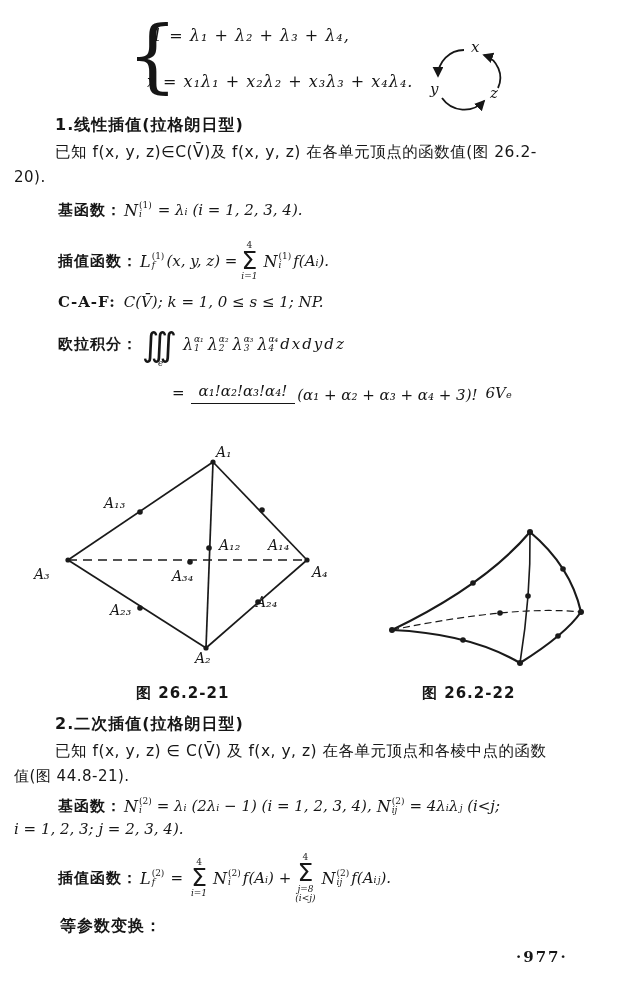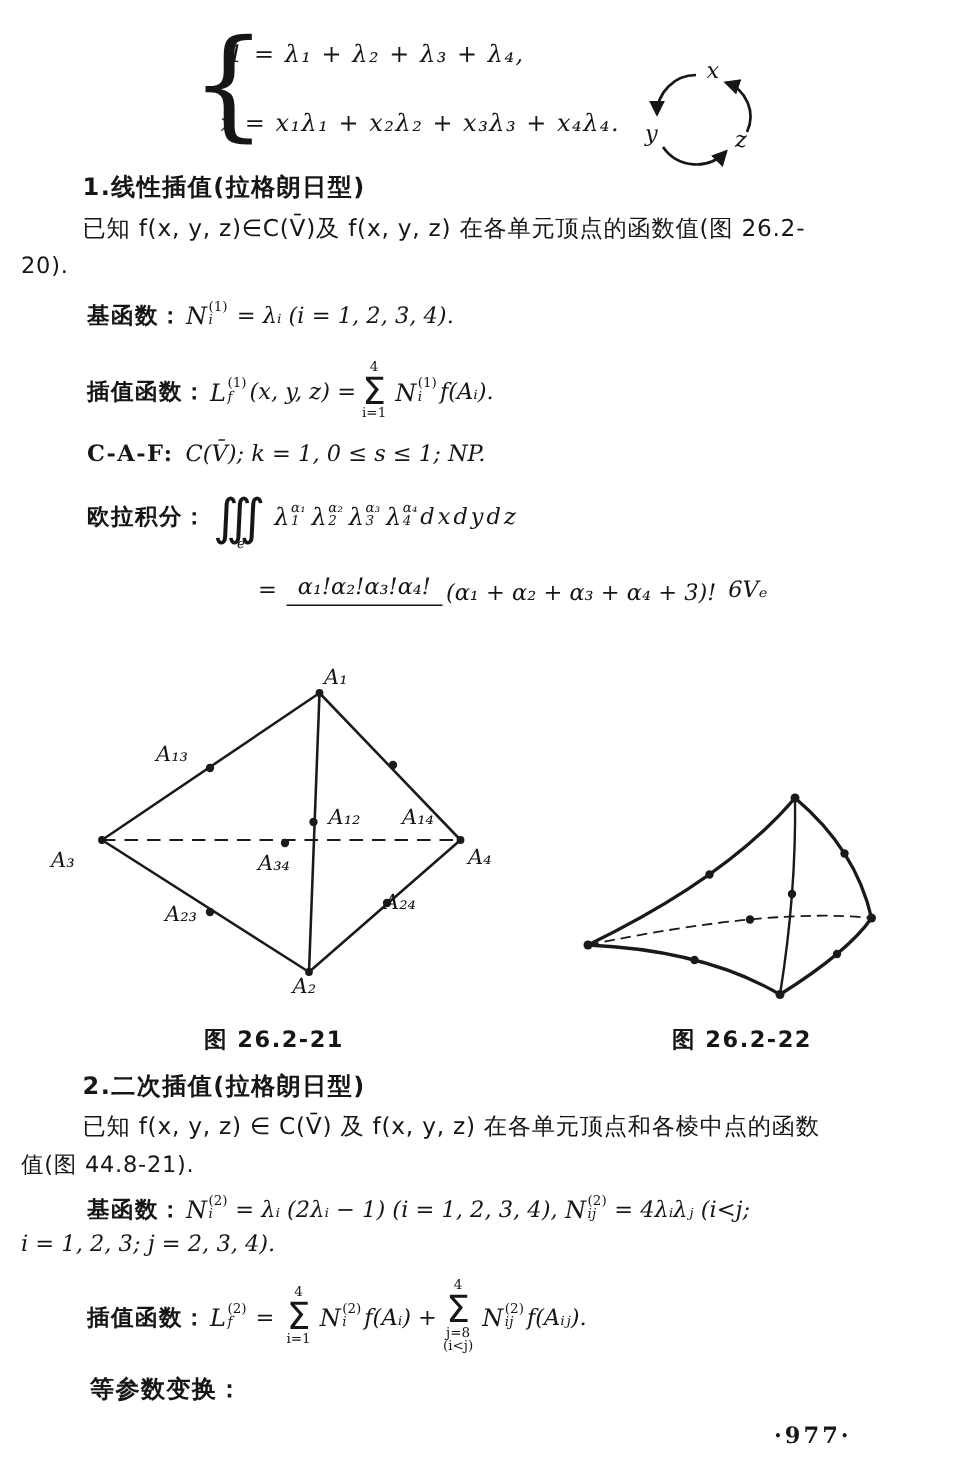--- a/index.html
+++ b/index.html
@@ -16,21 +16,21 @@
   .brace{font-size:80px;line-height:1;font-family:"DejaVu Serif",serif;font-weight:400;}
   
   .tok{display:inline-flex;align-items:center;margin:0 2px;}
   .tok .tb{font-style:italic;font-size:16px;}
   .ss{display:inline-flex;flex-direction:column;line-height:1.05;font-size:9px;margin-left:1px;font-style:normal;}
   .ss .sp{}
   .ss .sb{font-style:italic;}
   
   .sum{display:inline-flex;flex-direction:column;align-items:center;line-height:1;font-size:9px;margin:0 4px;font-style:normal;}
   .sum .sg{font-size:25px;line-height:0.9;font-family:"DejaVu Sans",sans-serif;font-style:normal;}
-  .sum .lim{}
+  .sum .lim{font-style:italic;}
   
   .int{position:relative;display:inline-block;margin:0 4px;}
   .int .glyph{font-size:33px;line-height:1;font-family:"DejaVu Sans",sans-serif;}
   .int .isub{position:absolute;left:16px;bottom:-7px;font-size:9px;font-style:italic;}
   
   .frac{display:inline-flex;flex-direction:row;align-items:center;margin:0 6px;font-style:italic;}
   .frac .num{padding:0 8px 3px;border-bottom:1.3px solid #161616;}
   .frac .den{padding:3px 2px 0;}
   .figlabel{position:absolute;font-style:italic;font-size:14px;white-space:nowrap;}
   svg{position:absolute;overflow:visible;}
@@ -205,21 +205,21 @@
       <circle cx="88" cy="58" r="2.8"></circle>
       <circle cx="178" cy="44" r="2.8"></circle>
       <circle cx="173" cy="111" r="2.8"></circle>
       <circle cx="78" cy="115" r="2.8"></circle>
       <circle cx="143" cy="71" r="2.8"></circle>
       <circle cx="115" cy="88" r="2.8"></circle>
     </g>
   </svg>
 
   <div class="cap" style="left:136px;top:684px;">图  26.2-21</div>
-  <div class="cap" style="left:448px;top:684px;">图  26.2-22</div>
+  <div class="cap" style="left:422px;top:684px;">图  26.2-22</div>
 
   <div class="abs cn" style="left:55px;top:714px;font-size:16px;">2.二次插值(拉格朗日型)</div>
   <div class="abs cnr" style="left:55px;top:741px;font-size:15.5px;">已知 f(x, y, z) ∈ C(V̄) 及 f(x, y, z) 在各单元顶点和各棱中点的函数</div>
   <div class="abs cnr" style="left:14px;top:767px;">值(图 44.8-21).</div>
 
   <div class="fline" style="left:58px;top:792px;height:28px;">
     <span class="cn">基函数：</span>
     <span class="tok">
       <span class="tb">N</span>
       <span class="ss">

